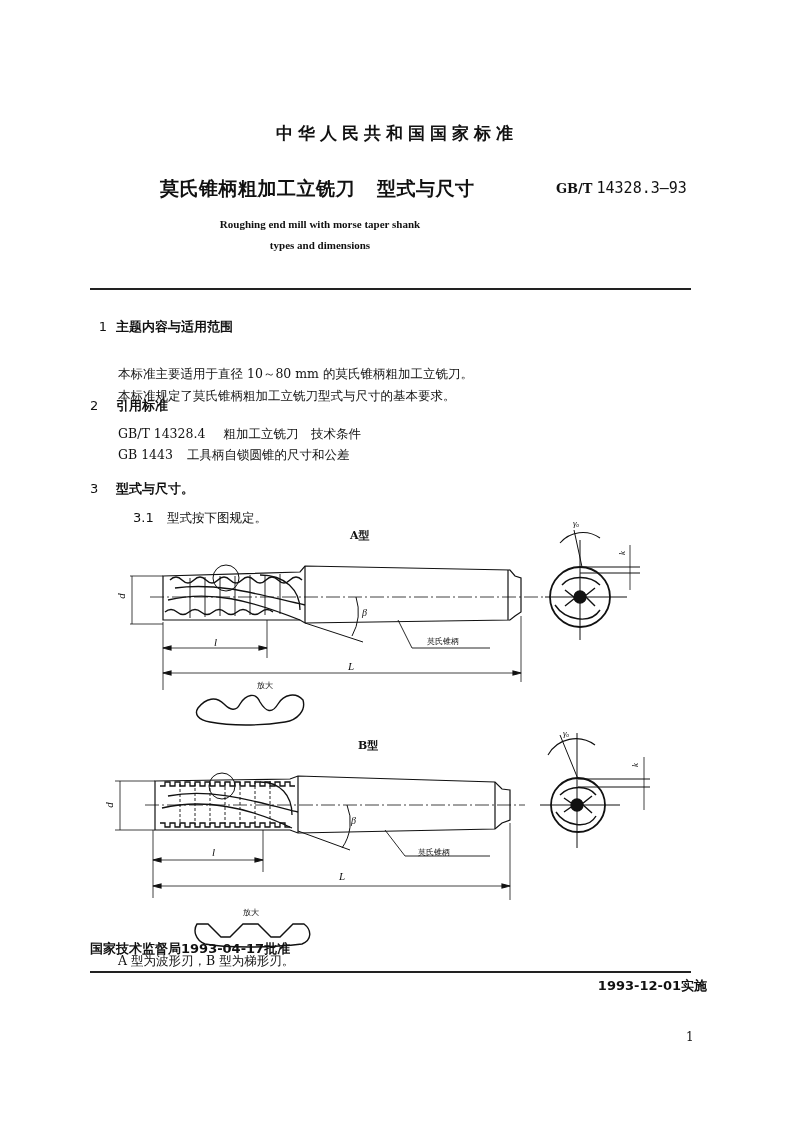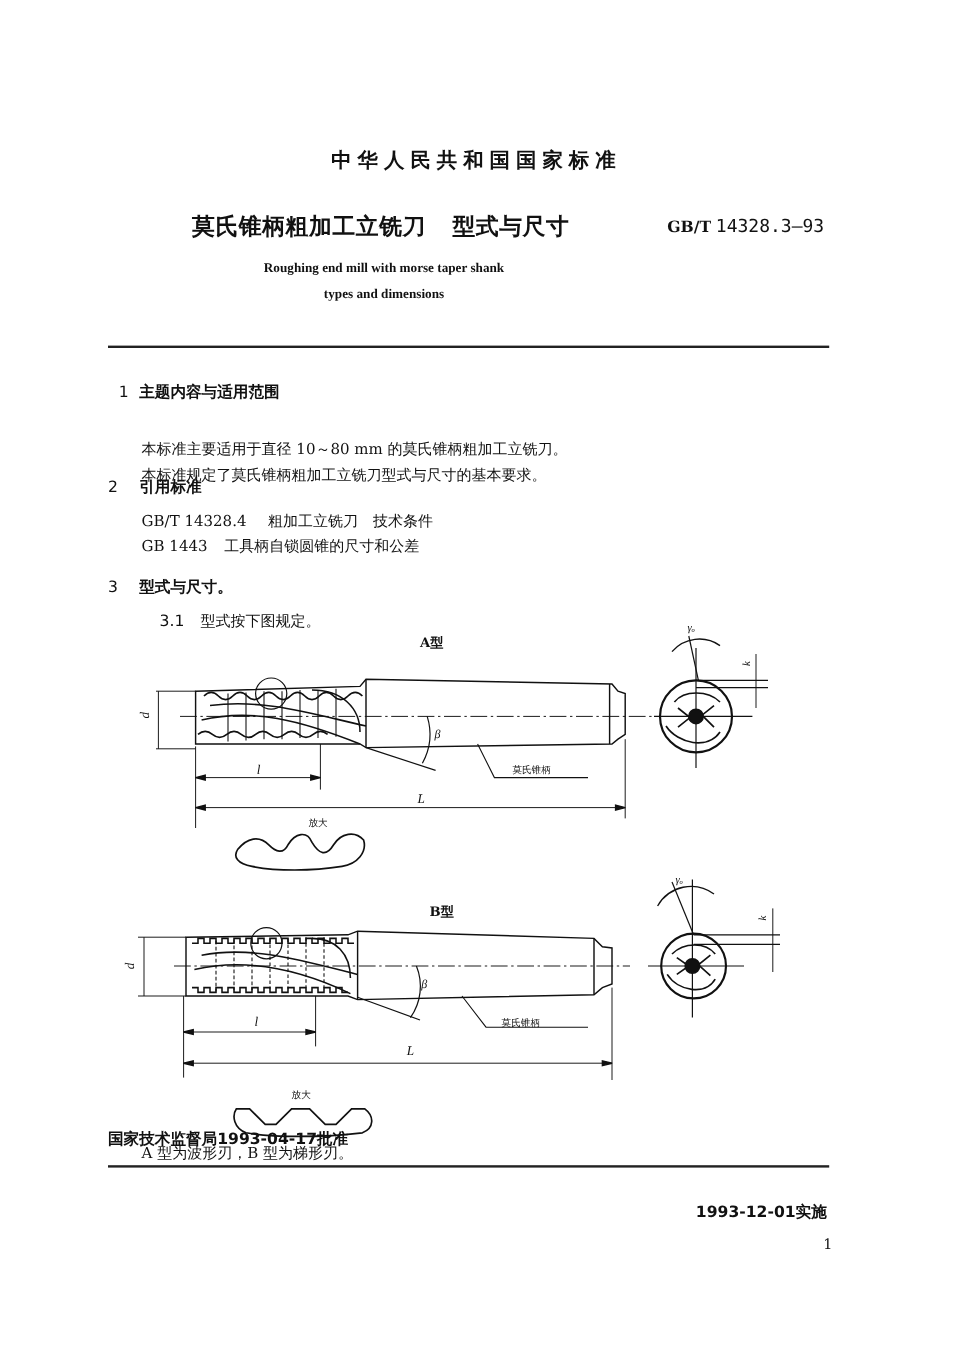--- a/index.html
+++ b/index.html
@@ -12,21 +12,21 @@
   .std-no b { font-family:"DejaVu Serif", serif; font-weight:bold; font-size:13px; margin-right:4px; }
   .title-en { left:0; width:640px; text-align:center; font-weight:bold; font-size:11px; font-family:"Liberation Serif", serif; }
   .rule { left:90px; width:601px; height:2px; background:#222; }
   .h1 { left:90px; font-family:"DejaVu Sans", sans-serif; font-weight:bold; font-size:13px; }
   .h1 .num { display:inline-block; width:26px; font-weight:normal; }
   .para { left:118px; font-size:12.5px; font-family:"DejaVu Serif", serif; }
   .caption { font-family:"DejaVu Serif", serif; font-weight:bold; font-size:11px; }
   .small-lbl { font-family:"DejaVu Sans", sans-serif; font-weight:normal; font-size:8px; }
   .ital { font-family:"Liberation Serif", serif; font-style:italic; font-size:11px; }
   .footer-l { left:90px; top:940px; font-family:"DejaVu Sans", sans-serif; font-weight:bold; font-size:13px; }
-  .footer-r { right:105px; top:977px; font-family:"DejaVu Sans", sans-serif; font-weight:bold; font-size:13px;margin-top:24px; }
+  .footer-r { right:87px; top:977px; font-family:"DejaVu Sans", sans-serif; font-weight:bold; font-size:13px; }
   .pageno { left:686px; top:1030px; font-size:12px; }
   svg { position:absolute; overflow:visible; }
   svg * { vector-effect:non-scaling-stroke; }
 </style>
 </head>
 <body>
 
 <div class="abs hdr-org">中华人民共和国国家标准</div>
 
 <div class="abs title-cn">
@@ -123,21 +123,21 @@
     <line x1="580" y1="567" x2="640" y2="567" stroke-width="1"></line>
     <line x1="580" y1="573" x2="640" y2="573" stroke-width="1"></line>
     <line x1="630" y1="545" x2="630" y2="590" stroke-width="0.8"></line>
     <path d="M562,585 C570,575 590,575 600,585 M555,605 C565,620 590,625 600,610 M565,590 l10,8 l-10,8 M595,588 l-10,8 l10,10" stroke-width="1.4"></path>
     <circle cx="580" cy="597" r="6" fill="#111"></circle>
   </g>
 </svg>
 <span class="abs ital" style="left:573px; top:518px; font-size:9px;">γₒ</span>
 <span class="abs ital" style="left:620px; top:548px; font-size:9px; transform:rotate(-90deg);">k</span>
 
-<div class="abs caption" style="left:358px; top:738px;margin-top:14px;">B型</div>
+<div class="abs caption" style="left:358px; top:738px;">B型</div>
 
 <svg style="left:0; top:0;" width="794" height="1123">
   <g fill="none" stroke="#111" stroke-width="1.2">
     <line x1="145" y1="805" x2="525" y2="805" stroke-dasharray="14 3 2 3" stroke-width="0.8"></line>
     <path d="M155,781 L290,779 L298,776 L495,782 L502,789 L510,790 L510,820 L502,823 L495,829 L298,833 L290,830 L155,830 Z"></path>
     <line x1="298" y1="776" x2="298" y2="833"></line>
     <line x1="495" y1="782" x2="495" y2="829"></line>
 
     <path d="M160,786 h5 v-4 h5 v4 h5 v-4 h5 v4 h5 v-4 h5 v4 h5 v-4 h5 v4 h5 v-4 h5 v4 h5 v-4 h5 v4 h5 v-4 h5 v4 h5 v-4 h5 v4 h5 v-4 h5 v4 h5 v-4 h5 v4 h5 v-4 h5 v4 h5 v-4 h5 v4 h5 v-4 h5 v4 h5" stroke-width="1.3"></path>
     <path d="M160,823 h5 v4 h5 v-4 h5 v4 h5 v-4 h5 v4 h5 v-4 h5 v4 h5 v-4 h5 v4 h5 v-4 h5 v4 h5 v-4 h5 v4 h5 v-4 h5 v4 h5 v-4 h5 v4 h5 v-4 h5 v4 h5 v-4 h5 v4 h5 v-4 h5 v4 h5 v-4 h5 v4 h5" stroke-width="1.3"></path>

